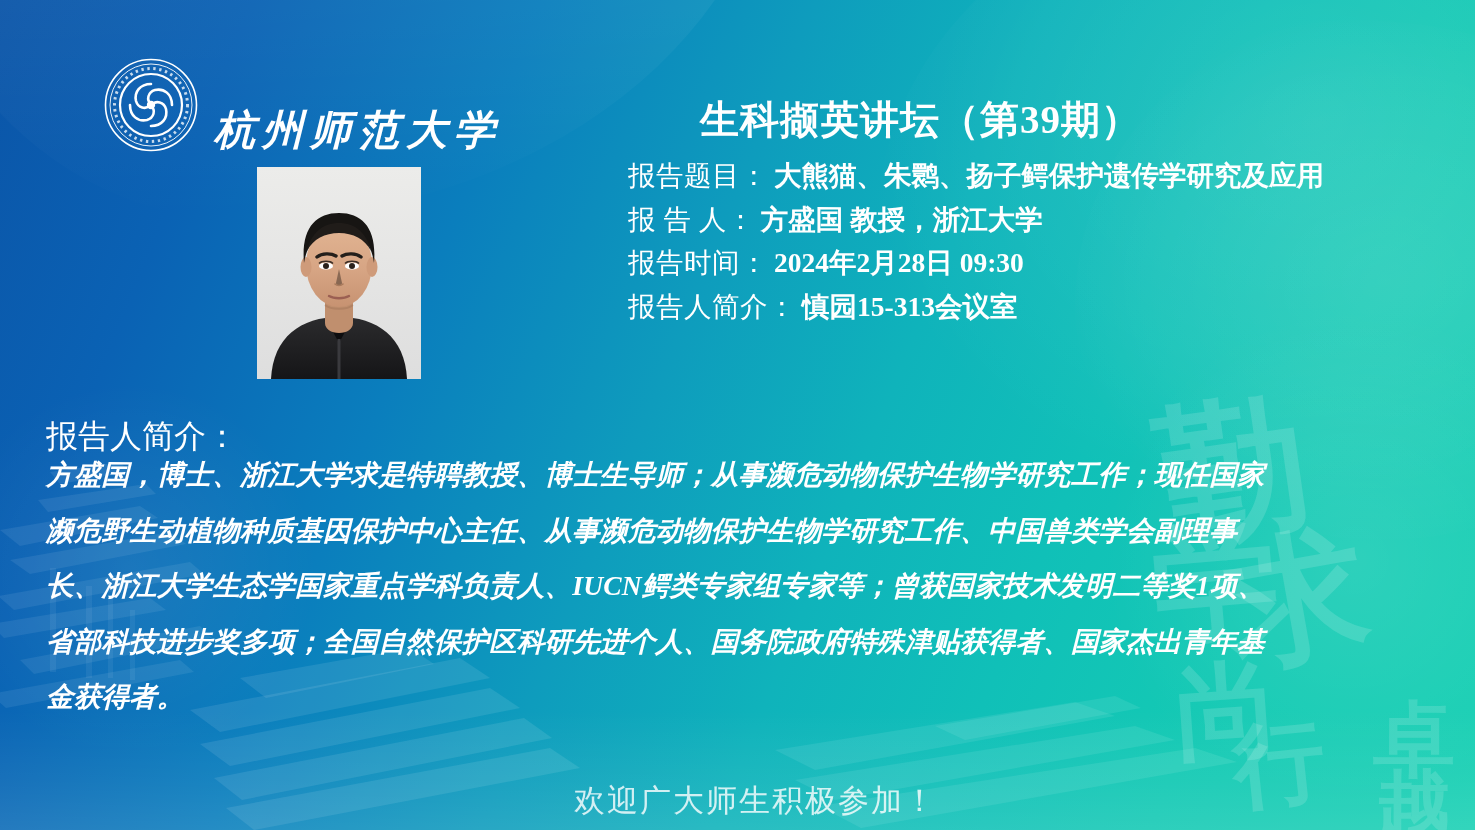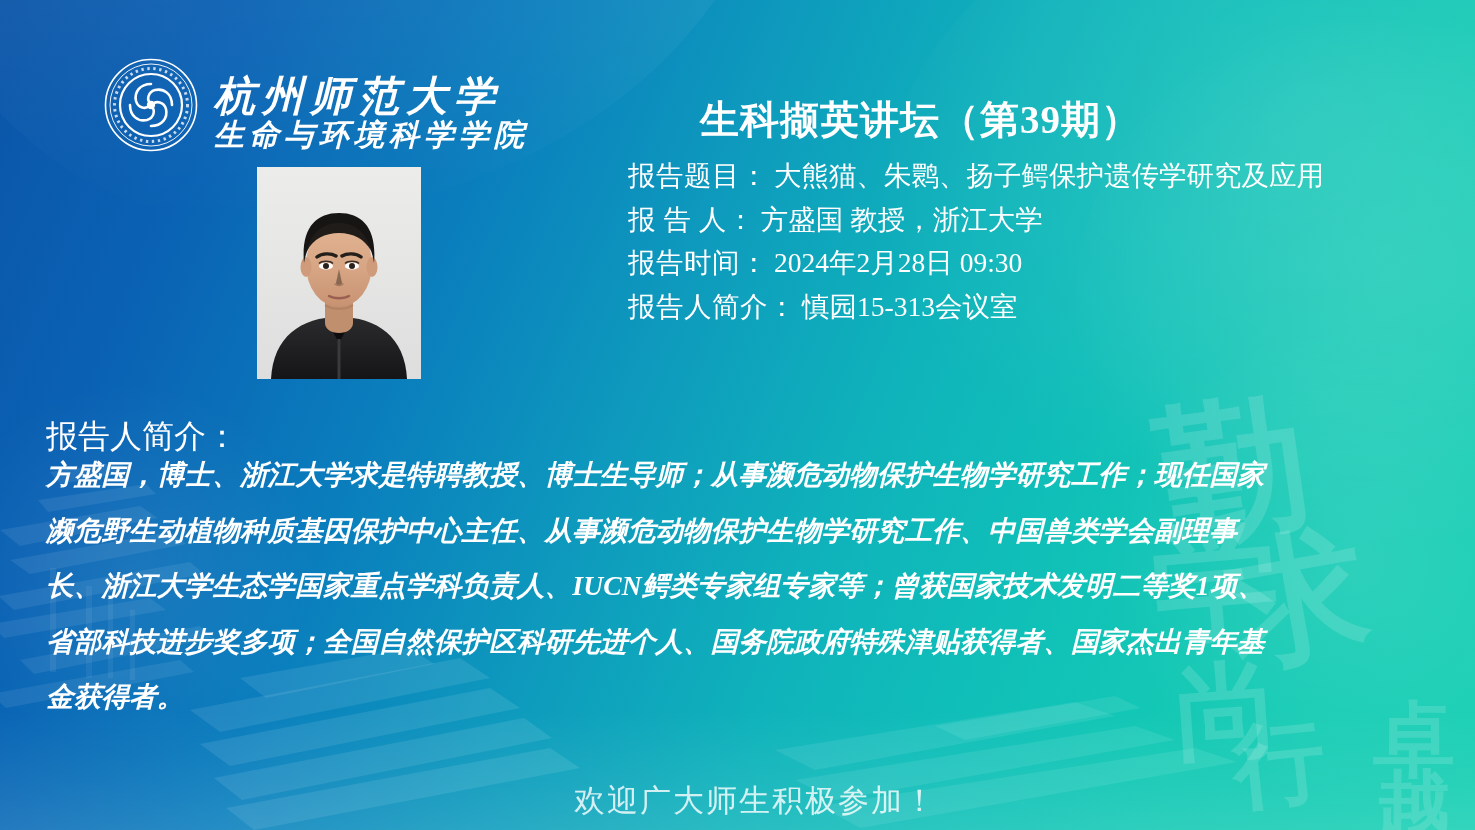--- a/index.html
+++ b/index.html
@@ -188,21 +188,21 @@
     font-family: "Liberation Serif", "DejaVu Serif", serif;
     font-weight: 500;
   }
   .info-label {
     flex: 0 0 auto;
     letter-spacing: 0.5px;
   }
   .info-value {
     flex: 0 0 auto;
     margin-left: 6px;
-    font-weight: 400;
+    font-weight: 700;
     text-align: center;
   }
 
   
   .bio {
     position: absolute;
     left: 46px; top: 420px;
     width: 1410px;
   }
   .bio-heading {
@@ -316,21 +316,20 @@
         <circle cx="47" cy="47" r="4.2" fill="#ffffff"></circle>
 
         <g stroke="rgba(255,255,255,0.85)" stroke-width="3" stroke-linecap="butt" fill="none">
           <circle cx="47" cy="47" r="36.5" stroke-dasharray="2.4 3.6" opacity="0.9"></circle>
         </g>
       </svg>
     </div>
 
     <div class="logo-wordmark">
       <div class="wm-line1">杭州师范大学</div>
-      <div class="wm-line2">生命与环境科学学院</div>
     </div>
   </div>
 
   <div class="portrait">
     <svg width="164" height="212" viewBox="0 0 164 212" xmlns="http://www.w3.org/2000/svg">
       <defs>
         <linearGradient id="bgph" x1="0" y1="0" x2="0" y2="1">
           <stop offset="0%" stop-color="#ececea"></stop>
           <stop offset="100%" stop-color="#dedede"></stop>
         </linearGradient>

